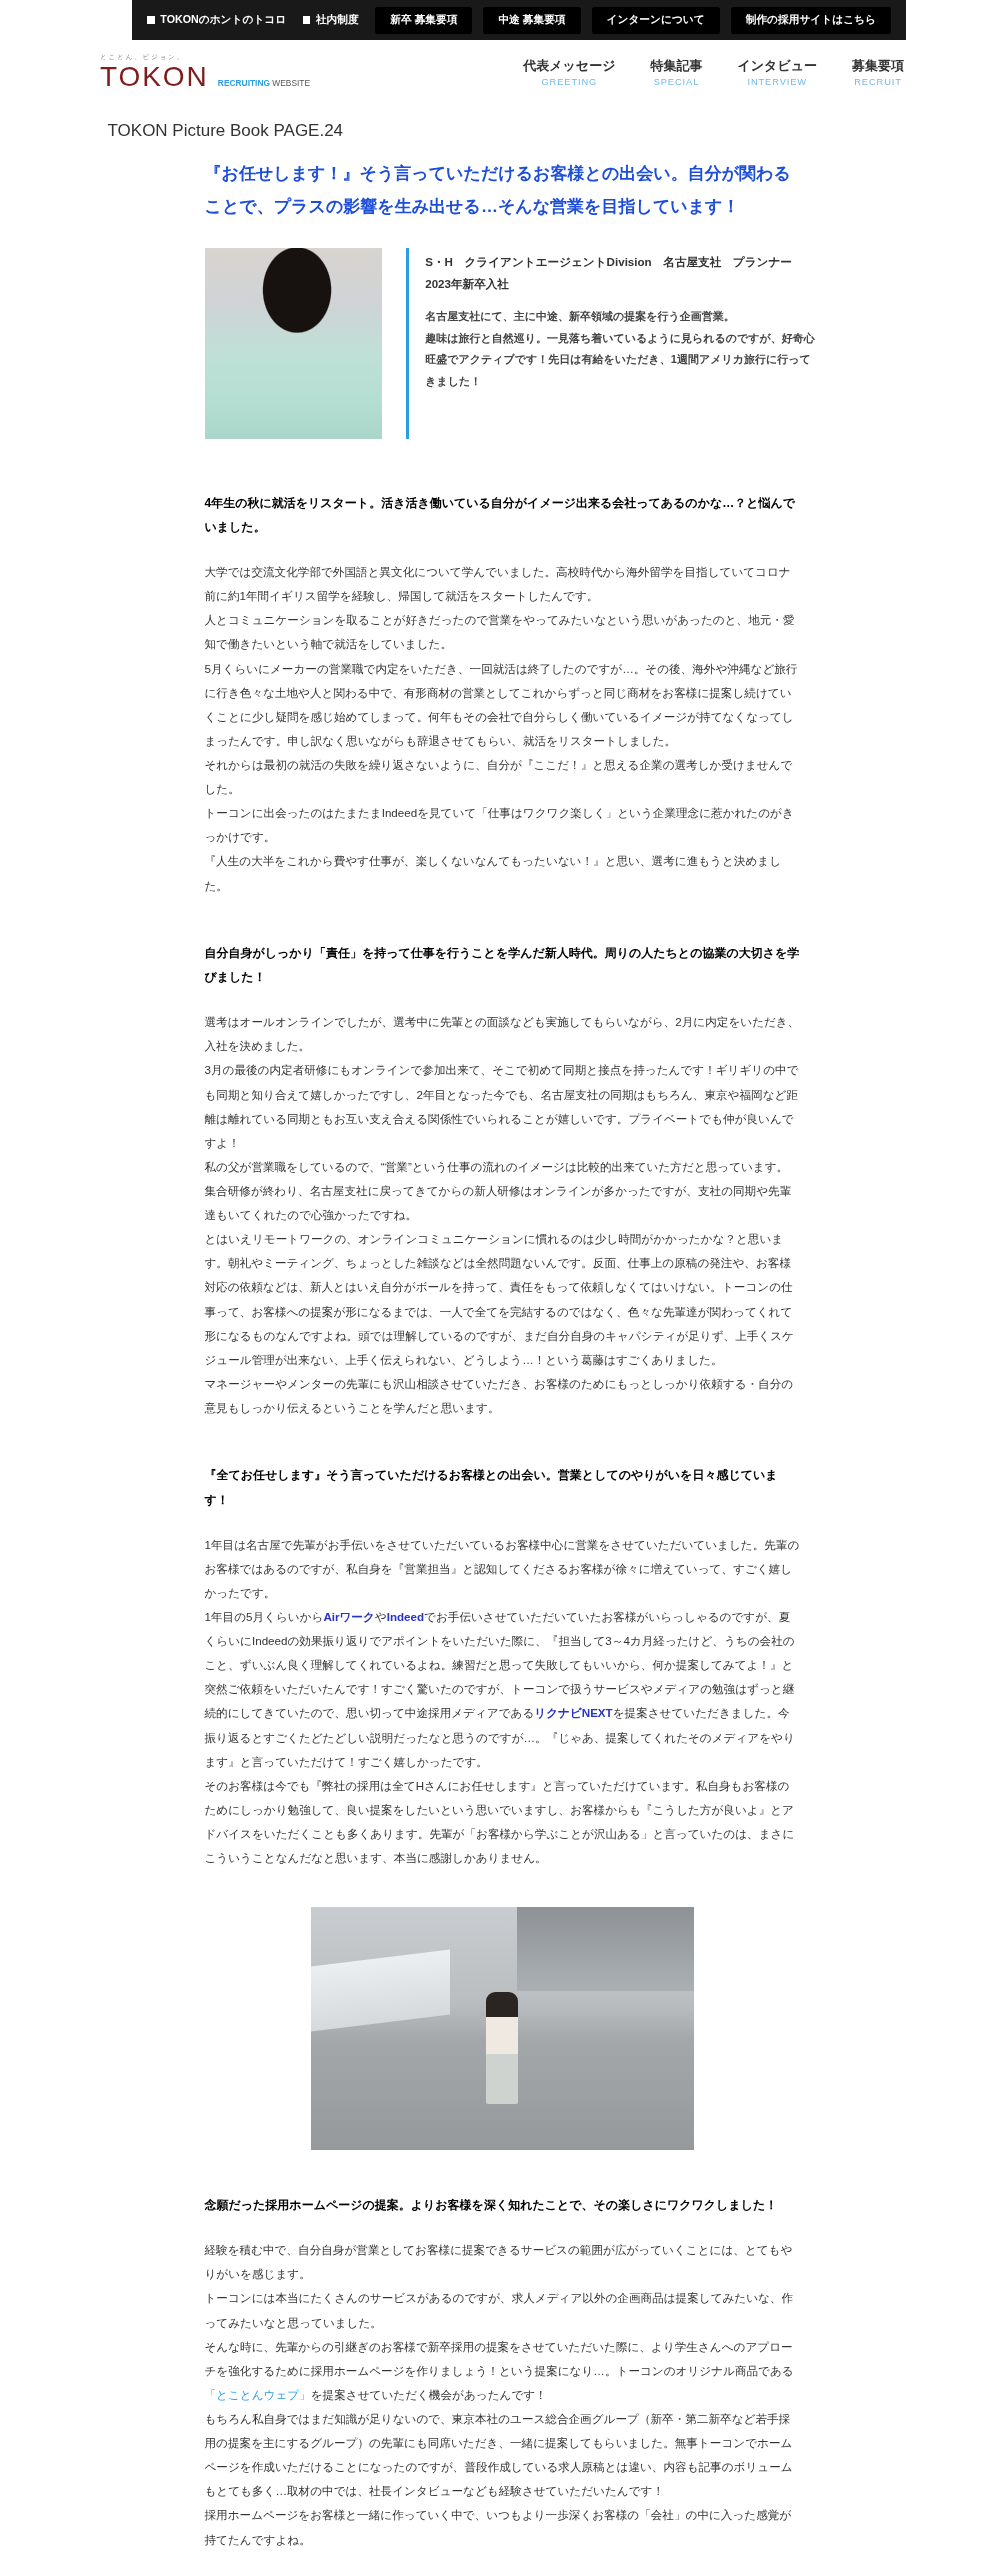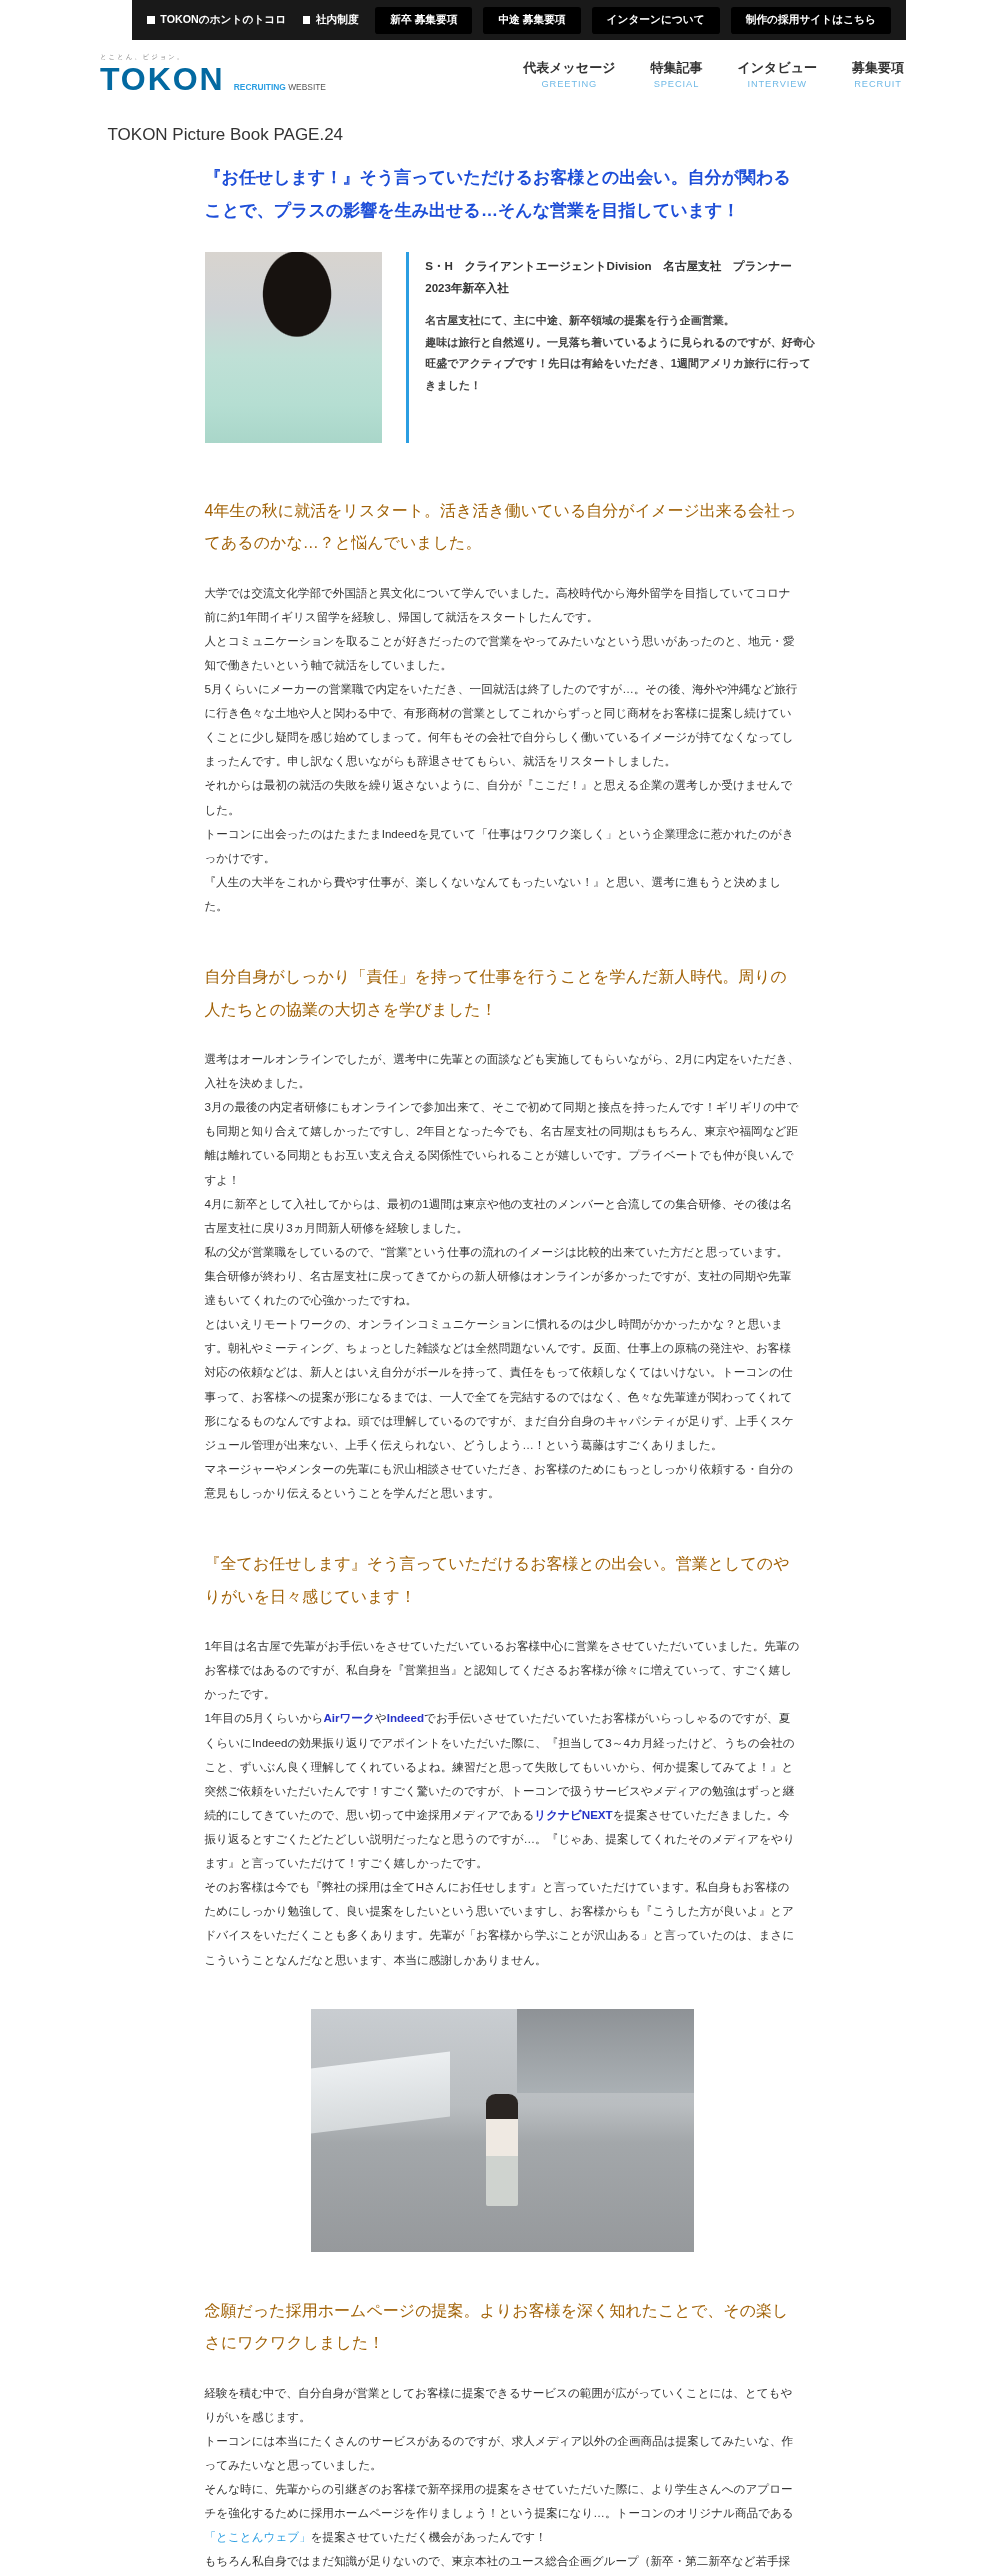--- a/index.html
+++ b/index.html
@@ -16,21 +16,21 @@
   .topbar-menus { display:flex; align-items:center; gap:16.7px; }
   .tb-item { display:flex; align-items:center; gap:5.6px; color:#fff; font-size:10.7px; font-weight:bold; cursor:pointer; white-space:nowrap; }
   .tb-sq { width:7.4px; height:7.4px; background:#fff; display:inline-block; }
   .topbar-buttons { display:flex; gap:11px; }
   .tb-btn { background:#000000; color:#fff; font-size:10.7px; font-weight:bold; padding:6.5px 15px; border-radius:2.8px; cursor:pointer; white-space:nowrap; }
   
   header { display:flex; justify-content:space-between; align-items:center; padding:13px 100px 16.7px 100px; }
   .logo-wrap { display:flex; align-items:flex-end; gap:9.3px; }
   .logo-block { display:flex; flex-direction:column; }
   .logo-tagline { font-size:6.5px; color:#888; letter-spacing:1.9px; margin-bottom:0.9px; }
-  .logo-title { font-size:32px; font-weight:bold; color:#0369a1; letter-spacing:1.9px; line-height:1; }
+  .logo-title { font-size:28px; font-weight:normal; color:#7f1d1d; letter-spacing:1.9px; line-height:1; }
   .logo-sub { font-size:8.4px; color:#555; margin-bottom:2.8px; }
   .logo-sub b { color:#2b9ee2; }
   .main-nav { display:flex; gap:35px; }
   .nav-item { text-align:center; cursor:pointer; }
   .nav-jp { font-size:13px; font-weight:bold; color:#333; }
   .nav-en { font-size:9.3px; color:#6fb9e6; margin-top:1.9px; letter-spacing:0.9px; }
   
   .content { width:595px; margin:0 auto; }
   .breadcrumb { font-size:17px; color:#333; margin:13px 0 16.7px -97px; }
   h1.page-title { color:#1d4ed8; font-size:17px; font-weight:bold; line-height:1.95; margin:3.7px 0 24px 0; }
@@ -40,21 +40,21 @@
     width:177px; height:191px; flex:none;
     background:
       radial-gradient(ellipse 56px 70px at 52% 22%, #17120f 60%, rgba(23,18,15,0) 62%),
       linear-gradient(180deg,#d8d4cf 0%, #cfd3d6 30%, #bfe0d6 55%, #b5ded2 80%, #a9d6c9 100%);
   }
   .profile-card { border-left:3.7px solid #2b9ee2; padding:3.7px 0 3.7px 16.7px; flex:1; }
   .profile-name { font-size:11.6px; font-weight:bold; line-height:1.9; }
   .profile-join { font-size:11.6px; font-weight:bold; line-height:1.9; margin-bottom:11px; }
   .pdesc-line { font-size:11px; font-weight:bold; color:#444; line-height:1.95; }
   
-  section h2 { color:#a16207; font-size:16px; font-weight:normal; line-height:2.05; margin:43px 0 20.4px 0; }
+  section h2 { color:#000000; font-size:12px; font-weight:bold; line-height:2.05; margin:43px 0 20.4px 0; }
   .para { font-size:11.6px; line-height:2.08; color:#333; }
   .seg-link { color:#2633c8; font-weight:bold; cursor:pointer; }
   .seg-product { color:#2b9ee2; font-weight:normal; cursor:pointer;margin-top:36px; }
   
   .street-photo {
     width:383px; height:243px; margin:37px auto 7.4px auto; position:relative; overflow:hidden;
     background:linear-gradient(180deg,#c9cdd1 0%, #b9bdc0 40%, #a3a7aa 55%, #96999c 100%);
   }
   .sp-tent { position:absolute; left:0; top:51px; width:139px; height:65px;
     background:linear-gradient(180deg,#eceff1,#d5d9db); transform:skewY(-7deg); }
@@ -143,21 +143,20 @@
           <p class="para">トーコンに出会ったのはたまたまIndeedを見ていて「仕事はワクワク楽しく」という企業理念に惹かれたのがきっかけです。</p>
           <p class="para">『人生の大半をこれから費やす仕事が、楽しくないなんてもったいない！』と思い、選考に進もうと決めました。</p>
         </div>
     </section>
 
     <section>
       <h2>自分自身がしっかり「責任」を持って仕事を行うことを学んだ新人時代。周りの人たちとの協業の大切さを学びました！</h2>
       <div class="paras">
           <p class="para">選考はオールオンラインでしたが、選考中に先輩との面談なども実施してもらいながら、2月に内定をいただき、入社を決めました。</p>
           <p class="para">3月の最後の内定者研修にもオンラインで参加出来て、そこで初めて同期と接点を持ったんです！ギリギリの中でも同期と知り合えて嬉しかったですし、2年目となった今でも、名古屋支社の同期はもちろん、東京や福岡など距離は離れている同期ともお互い支え合える関係性でいられることが嬉しいです。プライベートでも仲が良いんですよ！</p>
-          <p class="para">4月に新卒として入社してからは、最初の1週間は東京や他の支社のメンバーと合流しての集合研修、その後は名古屋支社に戻り3ヵ月間新人研修を経験しました。</p>
           <p class="para">私の父が営業職をしているので、“営業”という仕事の流れのイメージは比較的出来ていた方だと思っています。</p>
           <p class="para">集合研修が終わり、名古屋支社に戻ってきてからの新人研修はオンラインが多かったですが、支社の同期や先輩達もいてくれたので心強かったですね。</p>
           <p class="para">とはいえリモートワークの、オンラインコミュニケーションに慣れるのは少し時間がかかったかな？と思います。朝礼やミーティング、ちょっとした雑談などは全然問題ないんです。反面、仕事上の原稿の発注や、お客様対応の依頼などは、新人とはいえ自分がボールを持って、責任をもって依頼しなくてはいけない。トーコンの仕事って、お客様への提案が形になるまでは、一人で全てを完結するのではなく、色々な先輩達が関わってくれて形になるものなんですよね。頭では理解しているのですが、まだ自分自身のキャパシティが足りず、上手くスケジュール管理が出来ない、上手く伝えられない、どうしよう…！という葛藤はすごくありました。</p>
           <p class="para">マネージャーやメンターの先輩にも沢山相談させていただき、お客様のためにもっとしっかり依頼する・自分の意見もしっかり伝えるということを学んだと思います。</p>
         </div>
     </section>
 
     <section>
       <h2>『全てお任せします』そう言っていただけるお客様との出会い。営業としてのやりがいを日々感じています！</h2>
       <div class="paras">

